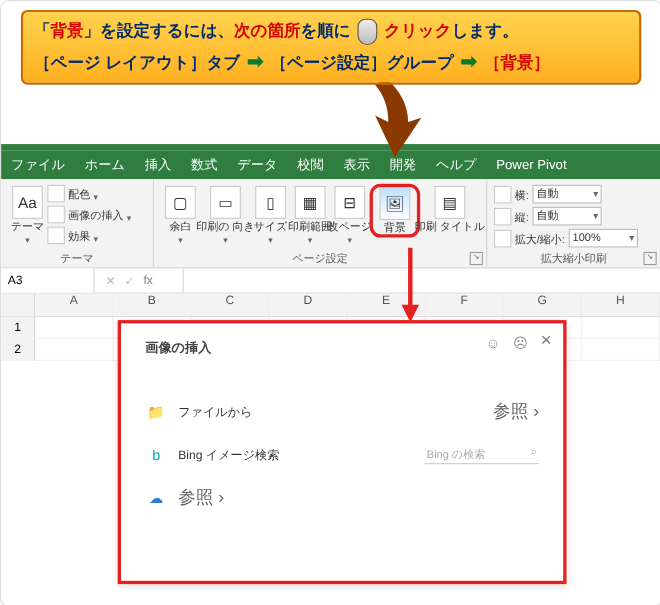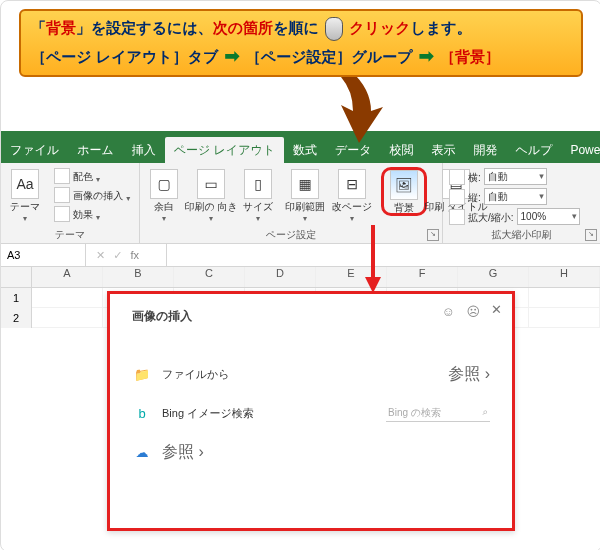--- a/index.html
+++ b/index.html
@@ -19,21 +19,21 @@
 
   
   .excel{position:absolute;top:130px;left:0;right:0}
   .title-thin{height:6px;background:#2f7d3f}
   .tabbar{display:flex;height:26px;background:#2f7d3f;color:#fff;font-size:12px;align-items:center}
   .tabbar .tab{padding:5px 9px 5px 9px;cursor:default;white-space:nowrap}
   .tabbar .tab.active{background:#f3f3f3;color:#2f7d3f;border-top-left-radius:2px;border-top-right-radius:2px}
   .ribbon{background:#f3f3f3;border-bottom:1px solid #d5d5d5;display:flex;height:80px;font-size:11px;color:#333}
   .grp{border-right:1px solid #d5d5d5;padding:4px 6px 2px 6px;position:relative;display:flex;flex-direction:column}
   .grp .grp-label{position:absolute;bottom:1px;left:0;right:0;text-align:center;font-size:10px;color:#555}
-  .grp .items{flex:1;display:flex;align-items:flex-start;gap:11px}
+  .grp .items{flex:1;display:flex;align-items:flex-start;gap:0}
   .vbtn{display:flex;flex-direction:column;align-items:center;gap:2px;padding:2px;min-width:32px}
   .vbtn .ic{width:26px;height:28px;background:#fff;border:1px solid #c9c9c9;display:flex;align-items:center;justify-content:center;font-size:14px}
   .vbtn .lbl{font-size:10px;text-align:center;line-height:11px;white-space:nowrap}
   .tiny-row{display:flex;align-items:flex-end;gap:3px;font-size:10px;margin:1px 0;white-space:nowrap}
   .tiny-row .ic2{width:14px;height:14px;background:#fff;border:1px solid #c9c9c9}
   .combo{border:1px solid #bbb;background:#fff;font-size:10px;padding:0 16px 0 3px;height:15px;line-height:15px;position:relative;min-width:42px}
   .combo:after{content:"▾";position:absolute;right:2px;top:0;color:#666;font-size:9px}
   .dropdown-caret{font-size:8px;color:#666}
 
   .bg-btn{border:3px solid #e52020;border-radius:10px;padding:0 4px}
@@ -88,21 +88,20 @@
 <svg class="big-arrow" width="80" height="80">
   <path d="M40 0 Q60 18 60 40 L72 36 L48 72 L30 34 L42 40 Q42 20 30 6 Z" fill="#8a3a00"></path>
 </svg>
 
 <div class="excel">
   <div class="title-thin"></div>
   <div class="tabbar">
     <div class="tab">ファイル</div>
     <div class="tab">ホーム</div>
     <div class="tab">挿入</div>
-    <div class="tab active">ページ レイアウト</div>
     <div class="tab">数式</div>
     <div class="tab">データ</div>
     <div class="tab">校閲</div>
     <div class="tab">表示</div>
     <div class="tab">開発</div>
     <div class="tab">ヘルプ</div>
     <div class="tab">Power Pivot</div>
   </div>
 
   <div class="ribbon">

